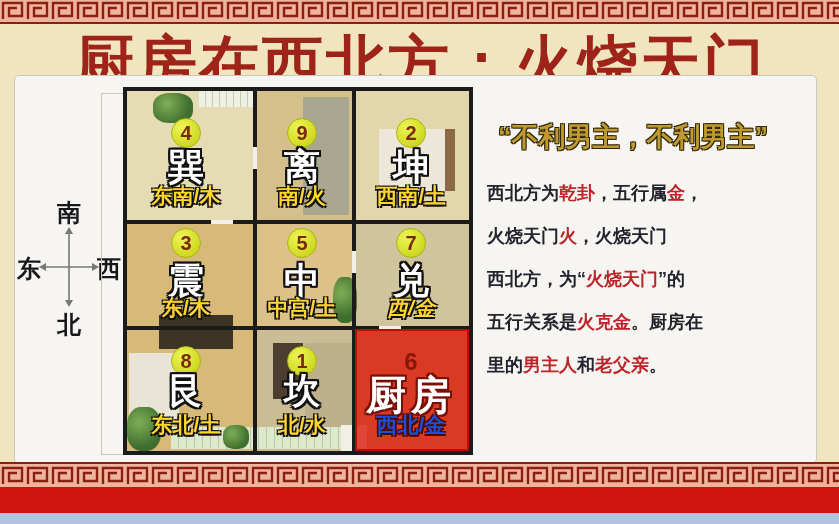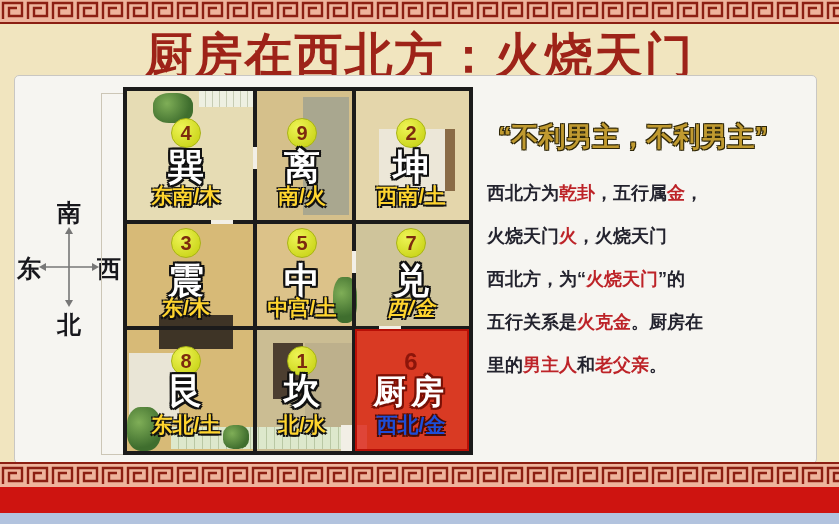--- a/index.html
+++ b/index.html
@@ -8,21 +8,21 @@
 
   
   .band{position:absolute;left:0;width:839px;}
   .band-top{top:0;height:22px;border-bottom:2px solid #8c1f12;}
   .band-bottom{top:462px;height:23px;border-top:2px solid #8c1f12;border-bottom:2px solid #8c1f12;}
   .red-band{position:absolute;left:0;top:487px;width:839px;height:26px;background:#ce1410;}
   .blue-strip{position:absolute;left:0;top:513px;width:839px;height:11px;background:#b2c3de;}
 
   
   .title{position:absolute;top:24px;left:0;width:839px;text-align:center;
-    font-size:48px;font-weight:bold;color:var(--c-title,#9e2318);letter-spacing:2px;text-decoration:underline;}
+    font-size:61px;font-weight:bold;color:var(--c-title,#9e2318);letter-spacing:2px;text-decoration:underline;}
 
   
   .panel{position:absolute;left:14px;top:75px;width:801px;height:387px;background:#f6f5f1;
     border:1px solid #c9c7c3;border-radius:5px;}
 
   
   .compass{position:absolute;left:0px;top:115px;width:110px;height:160px;}
   .compass .lbl{position:absolute;font-size:24px;font-weight:bold;color:#17171c;transform:translateX(-50%);}
 
   
@@ -40,21 +40,21 @@
     background:rgba(217,26,13,.8);border:2px solid #b80f06;box-sizing:border-box;z-index:4;}
 
   .badge{position:absolute;width:28px;height:28px;border-radius:50%;z-index:5;
     background:radial-gradient(circle at 35% 30%,#eef455,#cdd71e 75%);border:1px solid #a8b414;
     display:flex;align-items:center;justify-content:center;
     font-size:20px;font-weight:bold;color:#7c2a0e;transform:translateX(-50%);}
   .knum{position:absolute;z-index:5;font-size:24px;font-weight:bold;color:#8c150a;transform:translateX(-50%);}
   .trigram{position:absolute;z-index:5;font-size:36px;font-weight:bold;color:#fff;transform:translateX(-50%);
     white-space:nowrap;line-height:1;
     text-shadow:-2px -2px 0 #111,2px -2px 0 #111,-2px 2px 0 #111,2px 2px 0 #111,-2px 0 0 #111,2px 0 0 #111,0 -2px 0 #111,0 2px 0 #111;}
-  .trigram.kit{letter-spacing:5px;font-size:33px;
+  .trigram.kit{letter-spacing:5px;font-size:40px;
     text-shadow:-2px -2px 0 #7a1005,2px -2px 0 #7a1005,-2px 2px 0 #7a1005,2px 2px 0 #7a1005,-2px 0 0 #7a1005,2px 0 0 #7a1005,0 -2px 0 #7a1005,0 2px 0 #7a1005;}
   .dir{position:absolute;z-index:5;font-size:21px;font-weight:bold;color:var(--c-direction_label,#ffd52e);
     transform:translateX(-50%);white-space:nowrap;line-height:1;
     text-shadow:-1.5px -1.5px 0 #111,1.5px -1.5px 0 #111,-1.5px 1.5px 0 #111,1.5px 1.5px 0 #111;}
   .dir.kit{color:#1d4ed8;
     text-shadow:-1.5px -1.5px 0 #4a0b04,1.5px -1.5px 0 #4a0b04,-1.5px 1.5px 0 #4a0b04,1.5px 1.5px 0 #4a0b04;}
 
   
   .heading{position:absolute;left:483px;top:43px;width:320px;font-size:27px;font-weight:bold;
     white-space:nowrap;color:var(--c-heading,#c09a30);

